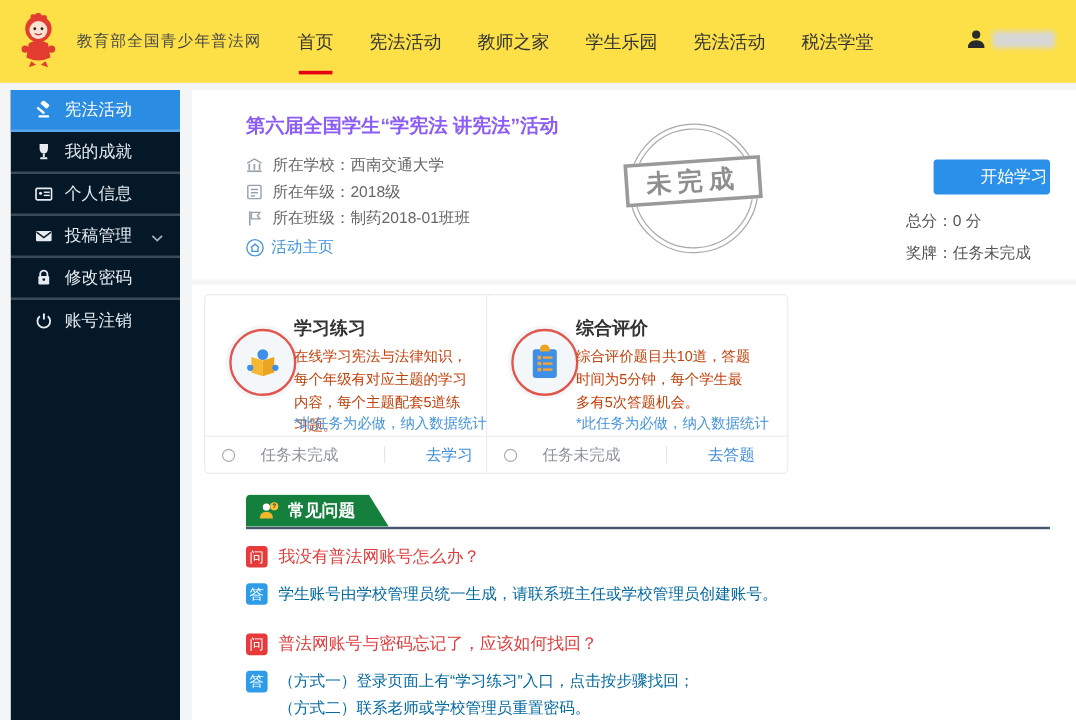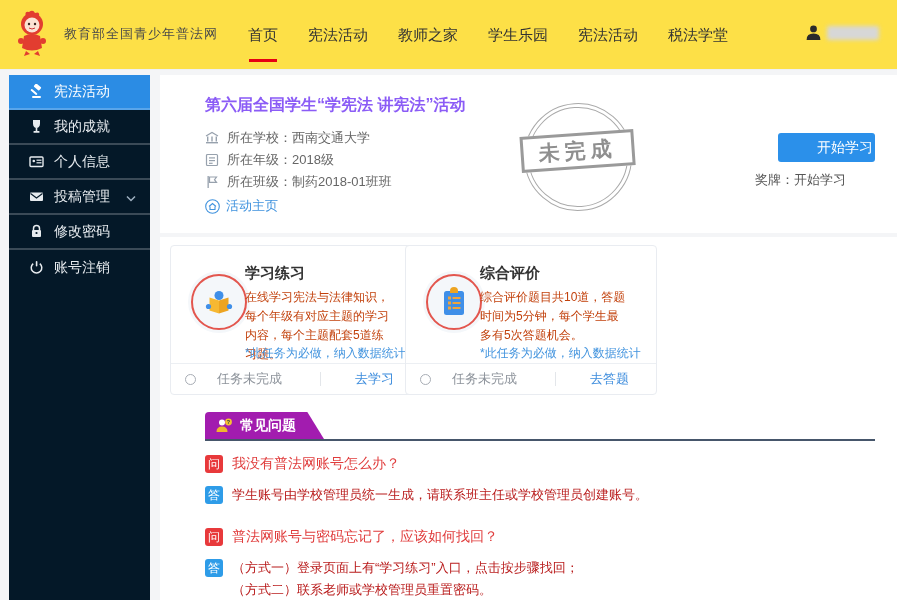--- a/index.html
+++ b/index.html
@@ -64,32 +64,32 @@
   .card-note { position:absolute; left:74px; top:99px; font-size:12px; color:#4193de; }
   .card-footer { position:absolute; left:0; right:0; bottom:0; height:31px; border-top:1px solid #eceff3;
     display:flex; align-items:center; }
   .status { display:flex; align-items:center; gap:21px; font-size:13px; color:#8d939b; margin-left:14px; }
   .status-circle { width:11px; height:11px; border:1px solid #a8adb5; border-radius:50%; }
   .vdiv { width:1px; height:14px; background:#e3e6ea; margin-left:38px; }
   .card-action { margin-left:34px; font-size:13px; color:#3e8ddd; cursor:pointer; }
 
   
   .faq { position:absolute; left:45px; top:175px; width:670px; }
-  .faq-tab { display:inline-flex; align-items:center; gap:7px; background:#a21caf; color:#fff;
+  .faq-tab { display:inline-flex; align-items:center; gap:7px; background:#15803d; color:#fff;
     height:27px; padding:0 28px 0 10px; clip-path:polygon(0 0,86% 0,100% 100%,0 100%);
     border-top-left-radius:4px; font-size:14px; font-weight:bold; }
   .faq-line { width:670px; height:2px; background:#46566b; }
   .faq-q { display:flex; align-items:center; gap:9px; margin-top:14px; }
   .faq-a { display:flex; align-items:flex-start; gap:9px; margin-top:13px; }
   .badge { width:18px; height:18px; border-radius:3px; color:#fff; font-size:12px; flex:0 0 18px;
     display:flex; align-items:center; justify-content:center; }
   .badge.q { background:#e8393b; }
   .badge.a { background:#2e9ce8; }
   .q-text { font-size:14px; color:#e03c3c; }
-  .a-text { font-size:13px; color:#b91c1c; line-height:22px; margin-top:-2px; }
+  .a-text { font-size:13px; color:#0369a1; line-height:22px; margin-top:-2px; }
 </style>
 </head>
 <body>
 
 <div class="header">
   <div class="logo-wrap">
     <svg width="42" height="48" viewBox="0 0 42 48">
       <path d="M14 6 Q12 1 17 2 Q21 -1 23 3 Q28 1 27 6 Z" fill="#e23d30"></path>
       <circle cx="20" cy="14" r="11" fill="#e23d30"></circle>
       <circle cx="20" cy="15" r="7.5" fill="#fbe3d3"></circle>
@@ -232,21 +232,22 @@
   <div class="stamp">
     <div class="stamp-circle"></div>
     <div class="stamp-circle inner"></div>
     <div class="stamp-rect">
       <span class="stamp-text">未完成</span>
     </div>
   </div>
 
   <div class="hero-right">
     <button class="start-btn">开始学习</button>
-    <div class="medal-line">奖牌：开始学习</div>
+    <div class="score-line">总分：0 分</div>
+    <div class="medal-line">奖牌：任务未完成</div>
   </div>
 </div>
 
 <div class="main-bottom">
 
   <div class="card c1">
     <div class="card-icon">
       <svg width="36" height="36" viewBox="0 0 36 36">
         <circle cx="18" cy="11.5" r="4.5" fill="#3f8fe8"></circle>
         <path d="M18 16.5 8.5 13.5v13l9.5 3Z" fill="#f6b832"></path>

